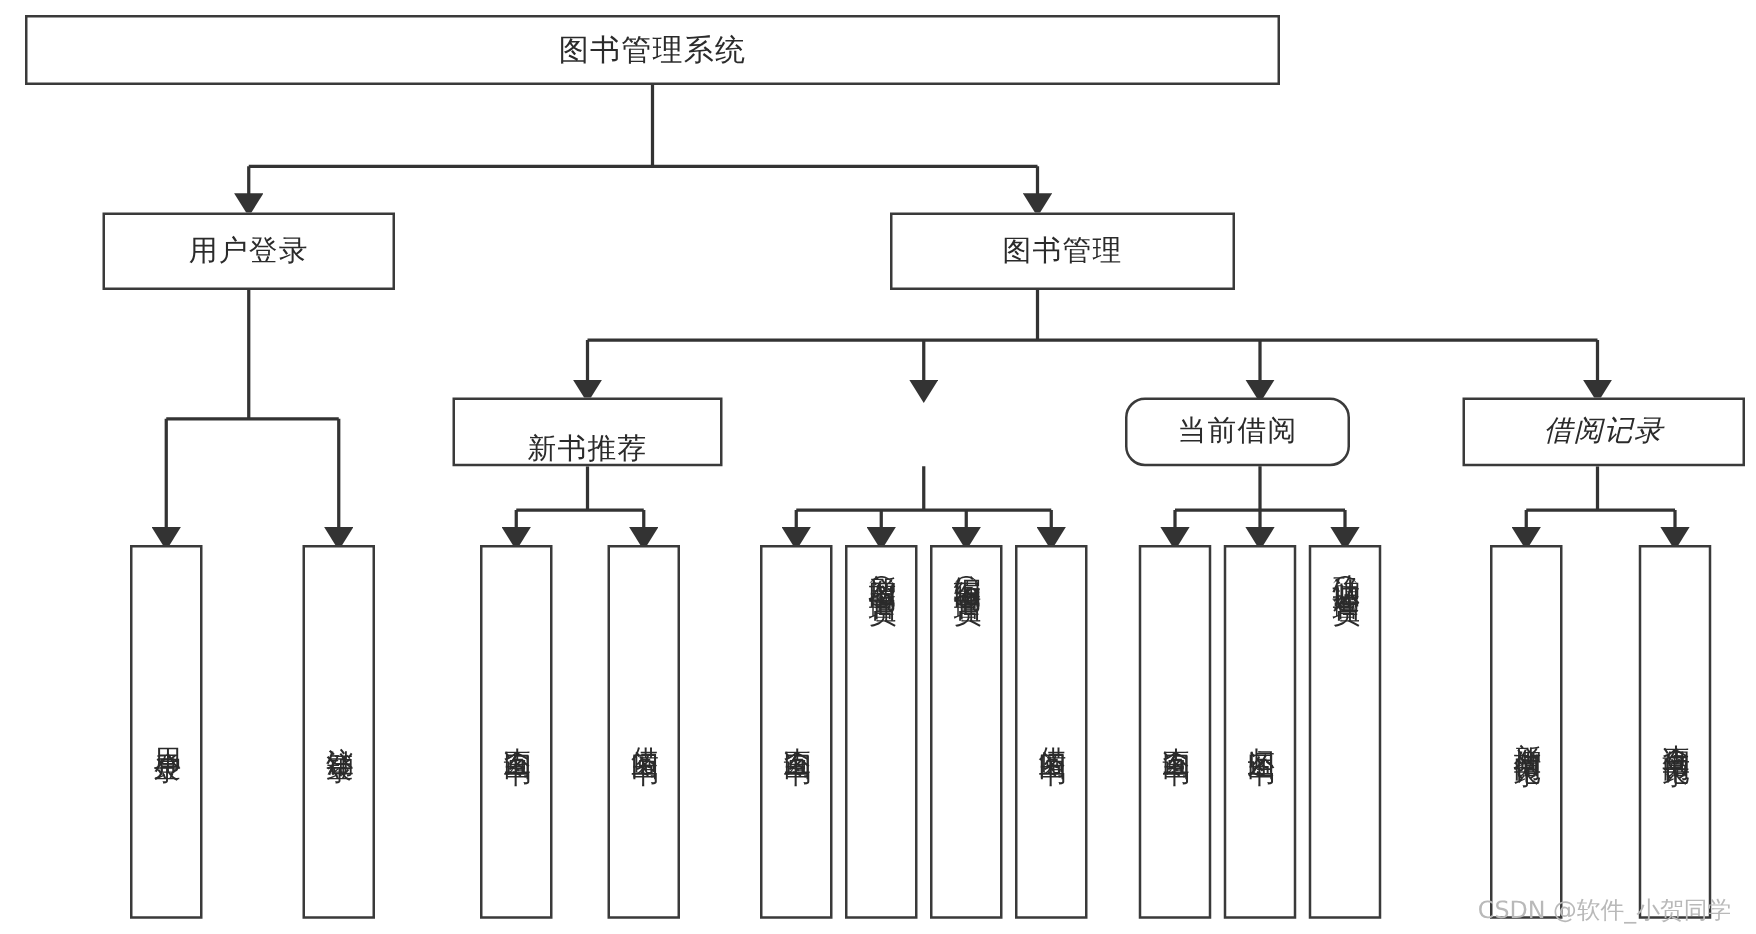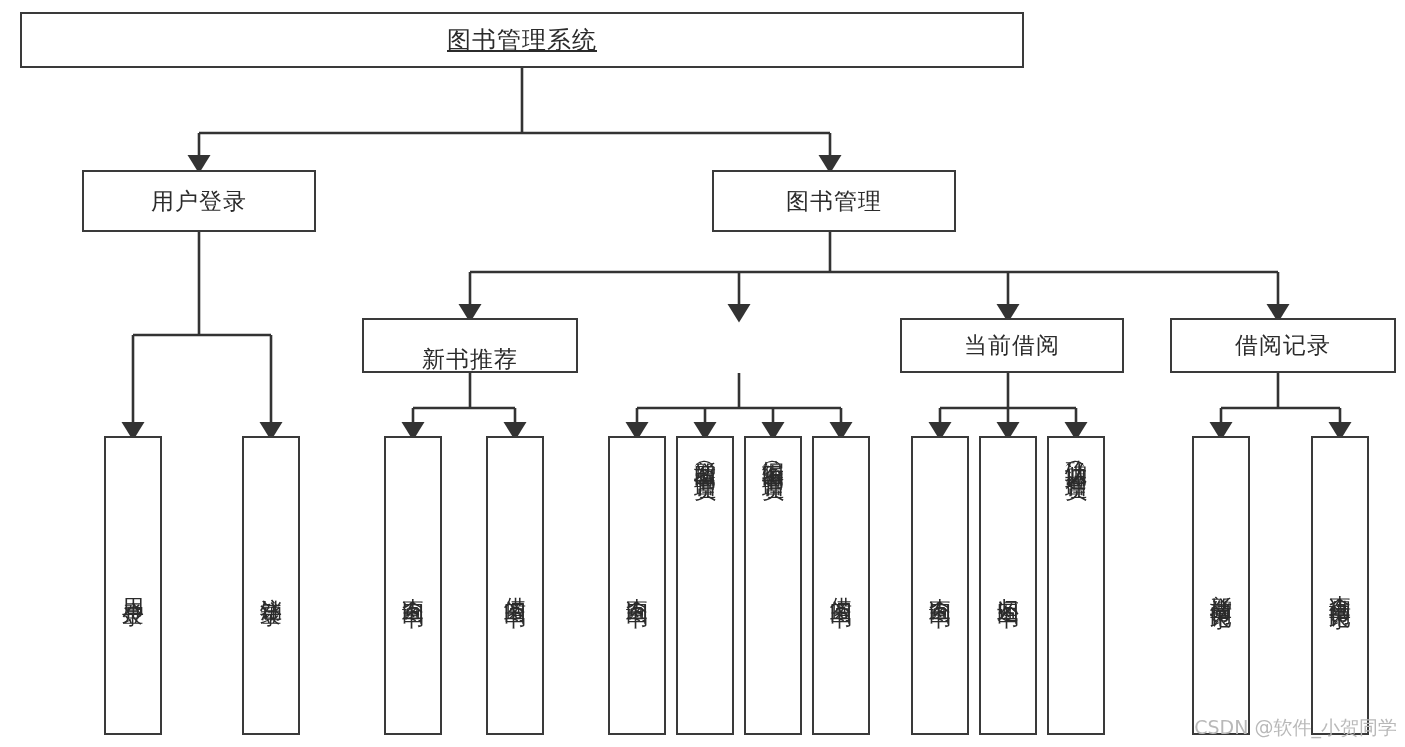--- a/index.html
+++ b/index.html
@@ -40,42 +40,41 @@
     text-align: center;
     line-height: 1.0;
   }
   .node.horiz .label {
     font-size: 23px;
     letter-spacing: 1px;
     white-space: nowrap;
   }
   .node.root .label {
     font-size: 24px;
-    text-decoration: underline;
   }
   .node.leaf {
     align-items: flex-start;
     padding-top: 4px;
   }
   .node.leaf .label {
     writing-mode: vertical-rl;
     text-orientation: upright;
     font-size: 22px;
     line-height: 1.18;
     letter-spacing: 3px;
     white-space: nowrap;
     margin: 0 auto;
   }
   .node.leaf.center {
     align-items: center;
     padding-top: 0;
   }
   .watermark {
     position: absolute;
-    right: 8px;
+    right: 20px;
     bottom: 6px;
     font-size: 19px;
     color: #b9b9b9;
     white-space: nowrap;
     z-index: 3;
     margin-top: 37px;
   }
 </style>
 </head>
 <body>
@@ -133,34 +132,34 @@
   </svg>
 
   <div class="node root horiz" style="left:20px; top:12px; width:1004px; height:56px;">
     <span class="label">图书管理系统</span>
   </div>
 
   <div class="node horiz" style="left:82px; top:170px; width:234px; height:62px;">
     <span class="label">用户登录</span>
   </div>
 
-  <div class="node horiz" style="left:712px; top:170px; width:244px; height:62px;">
+  <div class="node horiz" style="left:712px; top:170px; width:276px; height:62px;">
     <span class="label">图书管理</span>
   </div>
 
   <div class="node horiz" style="left:362px; top:318px; width:216px; height:55px;align-items:flex-end;">
     <span class="label">新书推荐</span>
   </div>
 
 
-  <div class="node horiz" style="left:900px; top:318px; width:224px; height:55px;">
+  <div class="node horiz" style="left:900px; top:318px; width:180px; height:55px;border-radius:16px;">
     <span class="label">当前借阅</span>
   </div>
 
-  <div class="node horiz" style="left:1170px; top:318px; width:226px; height:55px;">
+  <div class="node horiz" style="left:1170px; top:318px; width:226px; height:55px;font-style:italic;">
     <span class="label">借阅记录</span>
   </div>
 
   <div class="node leaf center" style="left:104px; top:436px; width:58px; height:299px;">
     <span class="label">用户登录</span>
   </div>
 
   <div class="node leaf center" style="left:242px; top:436px; width:58px; height:299px;">
     <span class="label">注销登录</span>
   </div>

